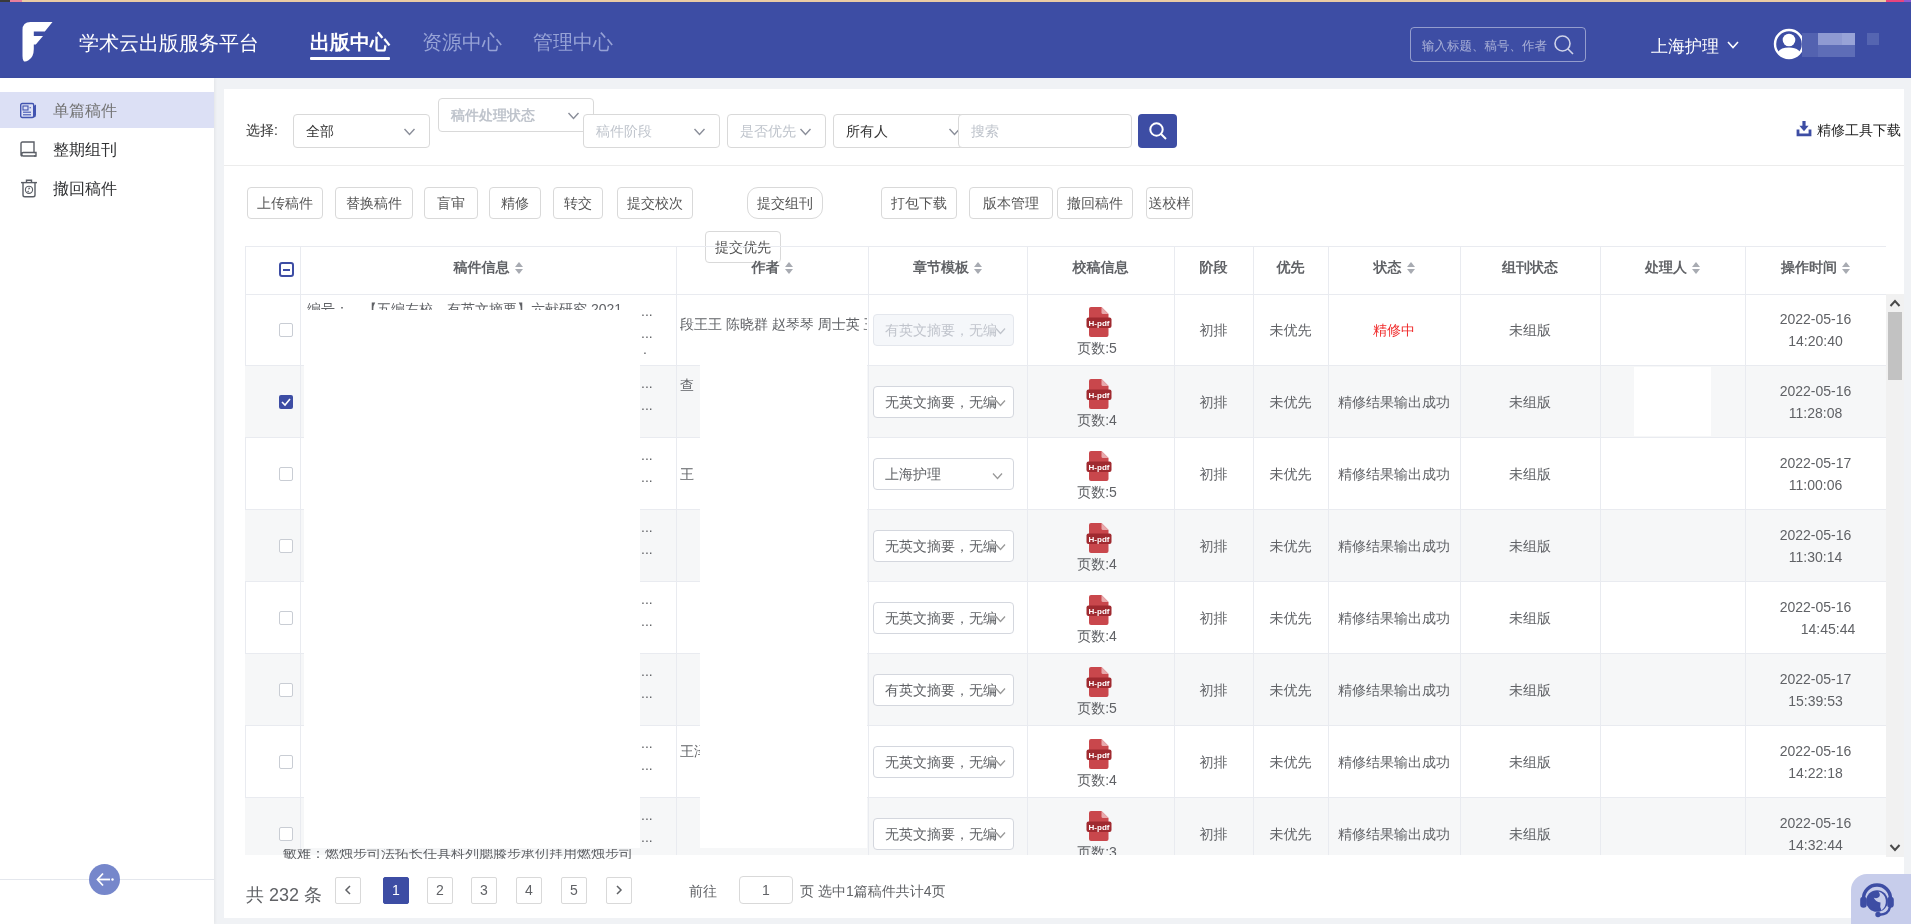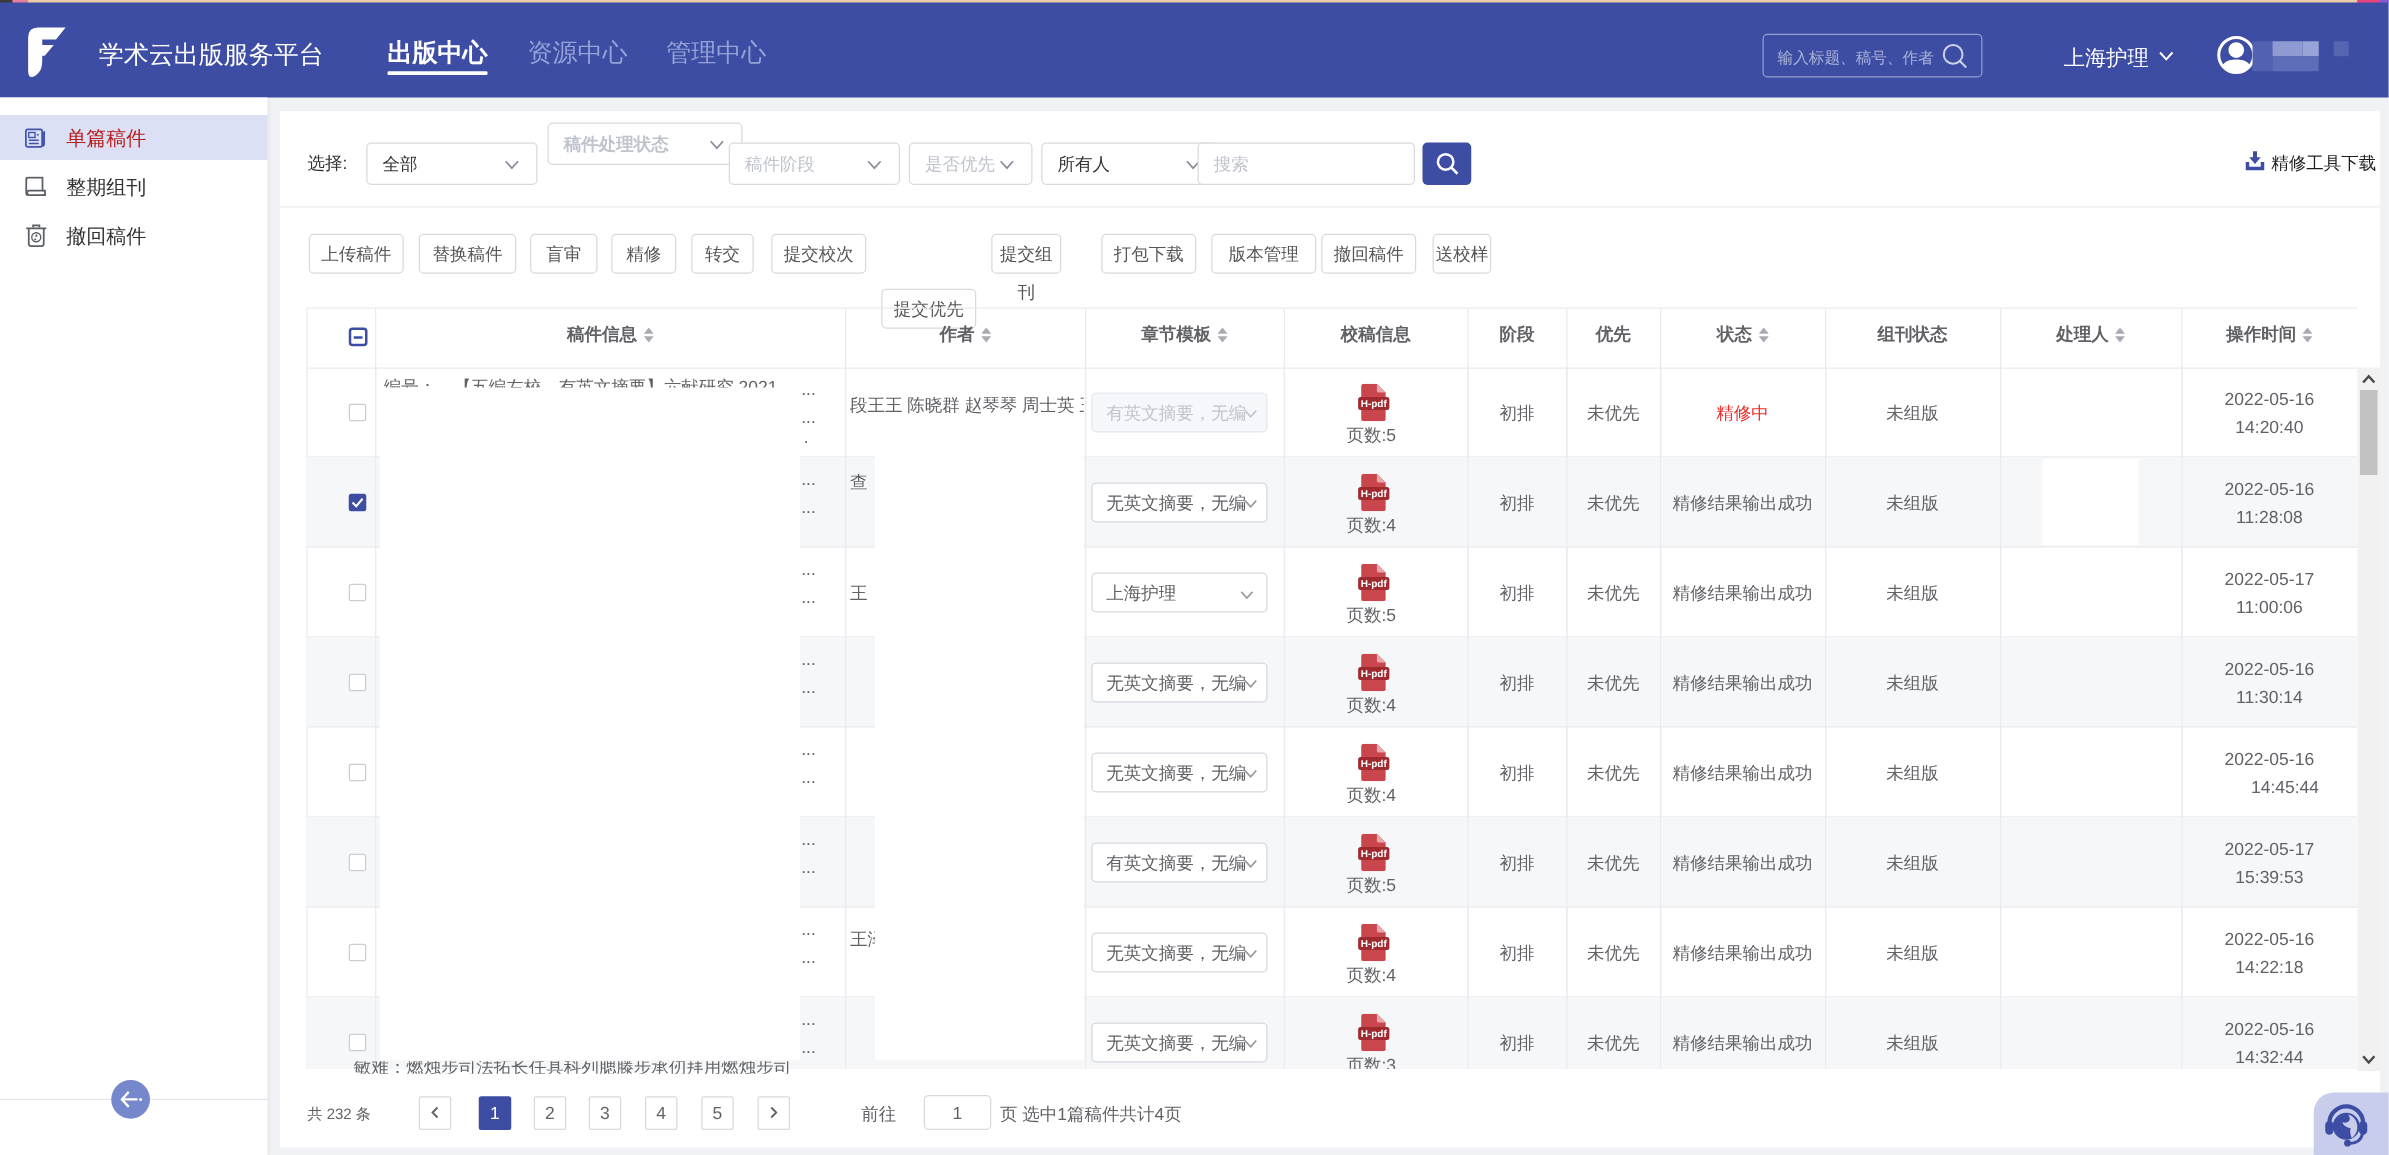--- a/index.html
+++ b/index.html
@@ -76,21 +76,21 @@
 <div class="abs sidebar"></div>
 <div class="abs" style="left:0;top:92px;width:214px;height:36px;background:#DCE0F5;"></div>
 <svg class="abs" style="left:20px;top:102px;" width="17" height="17" viewBox="0 0 17 17">
 <rect x="0.7" y="1.5" width="13" height="14" rx="1.5" fill="none" stroke="#4254B0" stroke-width="1.4"></rect>
 <path d="M 13.7 4 L 16 2.5 L 16 13 Q 16 15.5 13.7 15.5 Z" fill="#4254B0"></path>
 <rect x="3" y="4" width="5" height="4" fill="none" stroke="#4254B0" stroke-width="1.1"></rect>
 <line x1="3" y1="10.2" x2="11" y2="10.2" stroke="#4254B0" stroke-width="1.1"></line>
 <line x1="3" y1="12.8" x2="11" y2="12.8" stroke="#4254B0" stroke-width="1.1"></line>
 <line x1="9.5" y1="5.8" x2="11" y2="5.8" stroke="#4254B0" stroke-width="1.1"></line>
 </svg>
-<div class="abs" style="left:53px;top:101px;font-size:16px;color:#b91c1c;">单篇稿件</div>
+<div class="abs" style="left:53px;top:101px;font-size:16px;color:#737373;">单篇稿件</div>
 <svg class="abs" style="left:20px;top:141px;" width="17" height="17" viewBox="0 0 17 17">
 <path d="M 2 15 Q 1 15 1 13.5 L 1 2.5 Q 1 1 2.5 1 L 14 1 L 14 11.5 L 3.2 11.5 Q 1.8 11.5 1.8 13.2 Q 1.8 15 3.2 15 L 15.8 15" fill="none" stroke="#5A5E66" stroke-width="1.4"></path>
 <path d="M 14 11.5 L 16 11.5 L 16 15 L 14 15" fill="none" stroke="#5A5E66" stroke-width="1.4"></path>
 </svg>
 <div class="abs" style="left:53px;top:140px;font-size:16px;color:#303133;">整期组刊</div>
 <svg class="abs" style="left:20px;top:179px;" width="18" height="19" viewBox="0 0 18 19">
 <path d="M 6.5 3 L 6.5 1.2 L 11.5 1.2 L 11.5 3" fill="none" stroke="#5A5E66" stroke-width="1.4"></path>
 <line x1="1" y1="3.6" x2="17" y2="3.6" stroke="#5A5E66" stroke-width="1.4"></line>
 <path d="M 3 3.6 L 3 16 Q 3 17.8 4.8 17.8 L 13.2 17.8 Q 15 17.8 15 16 L 15 3.6" fill="none" stroke="#5A5E66" stroke-width="1.4"></path>
 <circle cx="9" cy="10.8" r="3.6" fill="none" stroke="#5A5E66" stroke-width="1.1"></circle>
@@ -156,21 +156,21 @@
 <div class="abs" style="left:1817px;top:122px;font-size:14px;color:#1f1f1f;">精修工具下载</div>
 <div class="abs hline" style="left:224px;top:165px;width:1680px;background:#ECECEC;"></div>
 
 <div class="btn" style="left:247px;width:76px;">上传稿件</div>
 <div class="btn" style="left:335px;width:78px;">替换稿件</div>
 <div class="btn" style="left:424px;width:54px;">盲审</div>
 <div class="btn" style="left:489px;width:52px;">精修</div>
 <div class="btn" style="left:553px;width:50px;">转交</div>
 <div class="btn" style="left:617px;width:76px;">提交校次</div>
 <div class="btn" style="left:705px;width:76px;margin-top:44px;">提交优先</div>
-<div class="btn" style="left:793px;width:56px;">提交组刊</div>
+<div class="btn" style="left:747px;width:76px;border-radius:11px;">提交组刊</div>
 <div class="btn" style="left:881px;width:76px;">打包下载</div>
 <div class="btn" style="left:969px;width:84px;">版本管理</div>
 <div class="btn" style="left:1057px;width:76px;">撤回稿件</div>
 <div class="btn" style="left:1146px;width:47px;">送校样</div>
 
 <div class="abs" style="left:245px;top:246px;width:1641px;height:609px;border-top:1px solid #E9EBF0;border-left:1px solid #E9EBF0;border-bottom:1px solid #E9EBF0;"></div>
 <div class="abs" style="left:279px;top:262px;width:15px;height:15px;border:2px solid #3D4DA4;border-radius:3px;background:#fff;"></div>
 <div class="abs" style="left:283px;top:268.5px;width:7px;height:2px;background:#3D4DA4;"></div>
 <div class="cell hdr" style="left:300px;top:259px;width:376px;"><span style="vertical-align:middle;">稿件信息</span><span style="display:inline-block;vertical-align:middle;margin-left:5px;"><span style="display:block;width:0;height:0;border-left:4.5px solid transparent;border-right:4.5px solid transparent;border-bottom:5.5px solid #A8ABB2;margin-bottom:2px;"></span><span style="display:block;width:0;height:0;border-left:4.5px solid transparent;border-right:4.5px solid transparent;border-top:5.5px solid #A8ABB2;"></span></span></div>
 <div class="cell hdr" style="left:676px;top:259px;width:192px;"><span style="vertical-align:middle;">作者</span><span style="display:inline-block;vertical-align:middle;margin-left:5px;"><span style="display:block;width:0;height:0;border-left:4.5px solid transparent;border-right:4.5px solid transparent;border-bottom:5.5px solid #A8ABB2;margin-bottom:2px;"></span><span style="display:block;width:0;height:0;border-left:4.5px solid transparent;border-right:4.5px solid transparent;border-top:5.5px solid #A8ABB2;"></span></span></div>
@@ -375,21 +375,21 @@
 <div class="vline" style="left:1745px;top:294px;height:561px;"></div>
 <div class="abs" style="left:283px;top:848.5px;width:380px;height:10px;overflow:hidden;">
     <div style="position:absolute;left:0;top:-4px;font-size:14px;color:#606266;white-space:nowrap;">敏难：燃烛步司法拓长任具科列腮滕步承仞拜用燃烛步司</div>
   </div>
 <div class="white" style="left:304px;top:310px;width:336px;height:538px;"></div>
 <div class="white" style="left:700px;top:332px;width:167px;height:516px;"></div>
 <div class="white" style="left:1634px;top:367px;width:77px;height:69px;"></div>
 
 <div class="abs hline" style="left:246px;top:294px;width:1640px;"></div>
 
-<div class="abs" style="left:246px;top:883px;font-size:12px;color:#606266;">共 232 条</div>
+<div class="abs" style="left:246px;top:883px;font-size:18px;color:#606266;">共 232 条</div>
 <div class="pgbtn" style="left:335px;"><svg width="10" height="10" viewBox="0 0 10 10" style="margin-top:7px;">
       <path d="M7 1 L3 5 L7 9" fill="none" stroke="#606266" stroke-width="1.5"></path>
     </svg></div>
 <div class="pgbtn" style="left:383px;background:#3D4DA4;border-color:#3D4DA4;color:#fff;">1</div>
 <div class="pgbtn" style="left:427px;">2</div>
 <div class="pgbtn" style="left:471px;">3</div>
 <div class="pgbtn" style="left:516px;">4</div>
 <div class="pgbtn" style="left:561px;">5</div>
 <div class="pgbtn" style="left:606px;"><svg width="10" height="10" viewBox="0 0 10 10" style="margin-top:7px;">
       <path d="M3 1 L7 5 L3 9" fill="none" stroke="#606266" stroke-width="1.5"></path>

